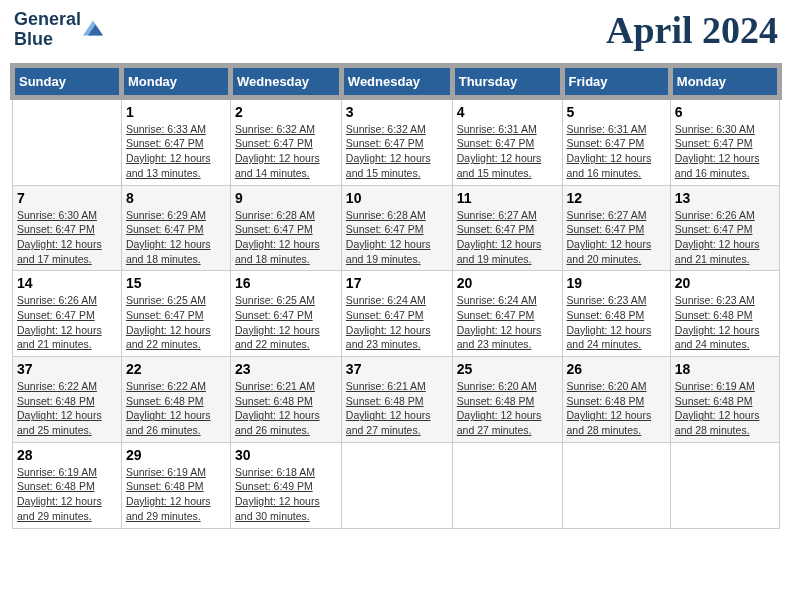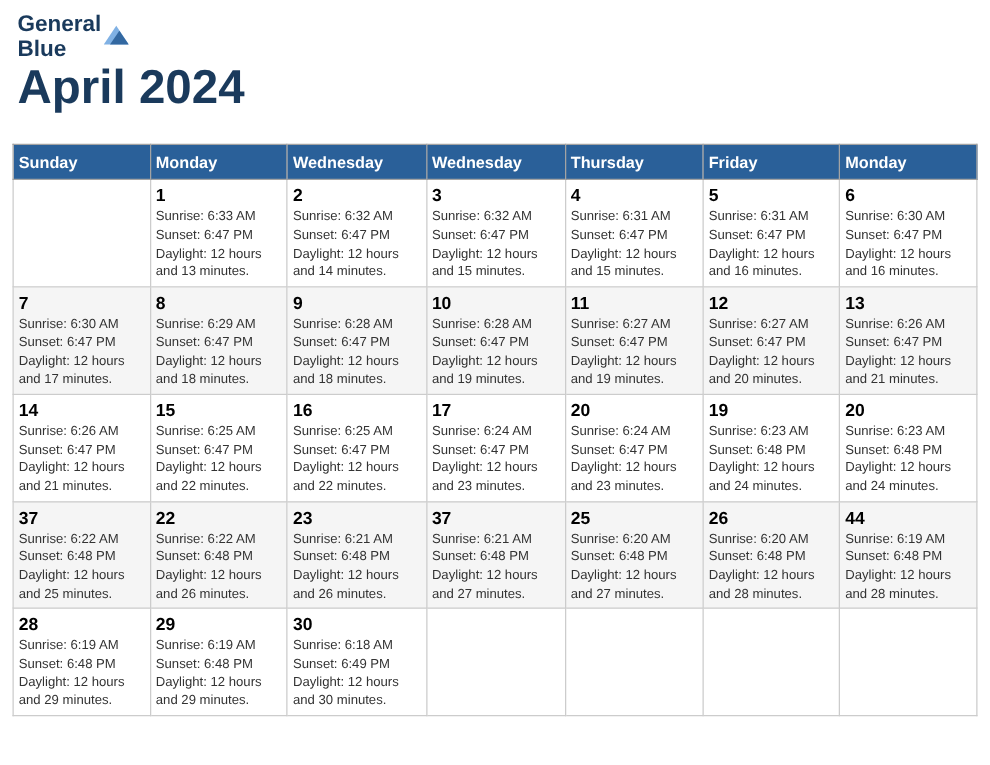--- a/index.html
+++ b/index.html
@@ -7,23 +7,22 @@
       font-family: Arial, sans-serif;
       background: #fff;
       width: 792px;
       min-height: 612px;
       padding: 10px;
     }
     .header-area {
       display: flex;
       justify-content: space-between;
       align-items: flex-start;
-      margin-bottom: 24px;
+      margin-bottom: 11px;
       padding: 0 4px;
-      flex-direction: column;
     }
     .logo {
       display: flex;
       align-items: center;
     }
     .logo-text {
       font-size: 18px;
       font-weight: bold;
       color: #1a3a5c;
       line-height: 1.1;
@@ -32,20 +31,21 @@
       display: block;
     }
     .logo-icon {
       width: 20px;
       height: 20px;
       margin-left: 2px;
       margin-top: -4px;
     }
     .title-area {
       text-align: left;
+      font-family: Liberation Serif, serif;
     }
     .month-title {
       font-size: 38px;
       font-weight: bold;
       color: #1a3a5c;
       line-height: 1.1;
     }
     .subtitle {
       font-size: 16px;
       color: #333;
@@ -55,21 +55,21 @@
       border-collapse: collapse;
       font-size: 11px;
     }
     thead tr th {
       background: #2a6099;
       color: #fff;
       padding: 6px 4px;
       text-align: left;
       font-size: 13px;
       font-weight: bold;
-      border: 1px solid #a3a3a3;
+      border: 5px solid #a3a3a3;
     }
     tbody tr td {
       border: 1px solid #ccc;
       vertical-align: top;
       padding: 4px;
       width: 113px;
       min-height: 80px;
     }
     tbody tr:nth-child(even) {
       background: #f5f5f5;
@@ -81,20 +81,21 @@
       font-size: 14px;
       font-weight: bold;
       color: #000;
       display: block;
       margin-bottom: 2px;
     }
     .day-info {
       font-size: 10.5px;
       color: #333;
       line-height: 1.4;
+      text-decoration: underline;
     }
     .empty-cell {
       background: #fff !important;
     }
   </style>
 </head>
 <body>
 
 <div class="header-area">
   <div class="logo">
@@ -235,21 +236,21 @@
         </td>
         <td>
           <span class="day-number">25</span>
           <div class="day-info">Sunrise: 6:20 AM<br>Sunset: 6:48 PM<br>Daylight: 12 hours and 27 minutes.</div>
         </td>
         <td>
           <span class="day-number">26</span>
           <div class="day-info">Sunrise: 6:20 AM<br>Sunset: 6:48 PM<br>Daylight: 12 hours and 28 minutes.</div>
         </td>
         <td>
-          <span class="day-number">44</span>
+          <span class="day-number">18</span>
           <div class="day-info">Sunrise: 6:19 AM<br>Sunset: 6:48 PM<br>Daylight: 12 hours and 28 minutes.</div>
         </td>
       </tr>
       <tr>
         <td>
           <span class="day-number">28</span>
           <div class="day-info">Sunrise: 6:19 AM<br>Sunset: 6:48 PM<br>Daylight: 12 hours and 29 minutes.</div>
         </td>
         <td>
           <span class="day-number">29</span>

